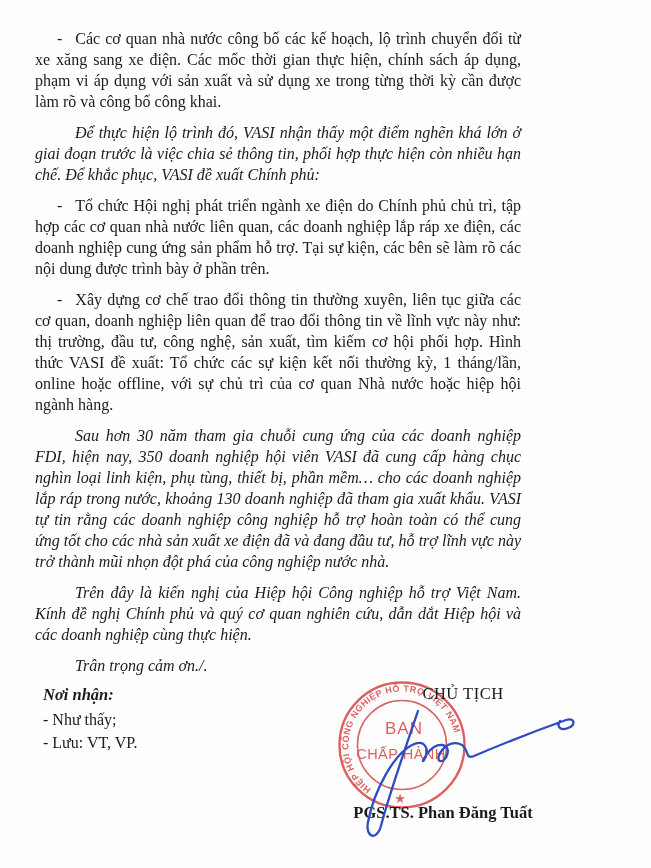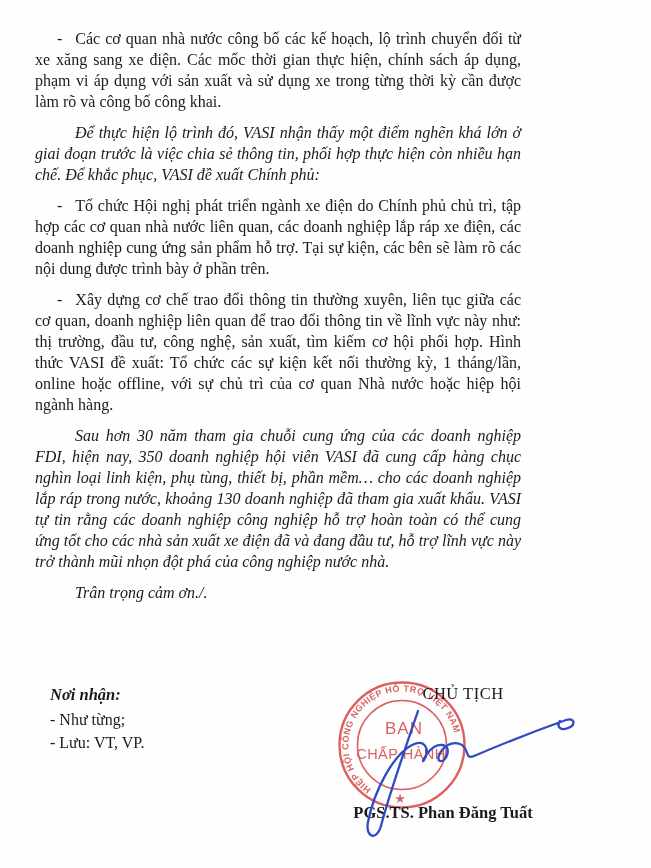--- a/index.html
+++ b/index.html
@@ -29,21 +29,21 @@
     line-height: 21px;
     text-align: justify;
     text-justify: inter-word;
   }
   .para.bullet { text-indent: 22px; }
   .para.plain  { text-indent: 40px; font-style: italic; }
   .marker { padding-right: 13px; }
   
   .recipients {
     position: absolute;
-    left: 50px; top: 683px;
+    left: 43px; top: 683px;
     font-size: 16px;
     line-height: 23px;
   }
   .recipients .heading {
     font-weight: bold;
     font-style: italic;
     font-size: 16.5px;
     margin-bottom: 2px;
   }
   
@@ -96,26 +96,27 @@
 <body>
 
 <div class="page">
 
   <div class="doc-body">
     <p class="para bullet"><span class="marker">-</span><span>Các cơ quan nhà nước công bố các kế hoạch, lộ trình chuyển đổi từ xe xăng sang xe điện. Các mốc thời gian thực hiện, chính sách áp dụng, phạm vi áp dụng với sản xuất và sử dụng xe trong từng thời kỳ cần được làm rõ và công bố công khai.</span></p>
     <p class="para plain"><span>Để thực hiện lộ trình đó, VASI nhận thấy một điểm nghẽn khá lớn ở giai đoạn trước là việc chia sẻ thông tin, phối hợp thực hiện còn nhiều hạn chế. Để khắc phục, VASI đề xuất Chính phủ:</span></p>
     <p class="para bullet"><span class="marker">-</span><span>Tổ chức Hội nghị phát triển ngành xe điện do Chính phủ chủ trì, tập hợp các cơ quan nhà nước liên quan, các doanh nghiệp lắp ráp xe điện, các doanh nghiệp cung ứng sản phẩm hỗ trợ. Tại sự kiện, các bên sẽ làm rõ các nội dung được trình bày ở phần trên.</span></p>
     <p class="para bullet"><span class="marker">-</span><span>Xây dựng cơ chế trao đổi thông tin thường xuyên, liên tục giữa các cơ quan, doanh nghiệp liên quan để trao đổi thông tin về lĩnh vực này như: thị trường, đầu tư, công nghệ, sản xuất, tìm kiếm cơ hội phối hợp. Hình thức VASI đề xuất: Tổ chức các sự kiện kết nối thường kỳ, 1 tháng/lần, online hoặc offline, với sự chủ trì của cơ quan Nhà nước hoặc hiệp hội ngành hàng.</span></p>
     <p class="para plain"><span>Sau hơn 30 năm tham gia chuỗi cung ứng của các doanh nghiệp FDI, hiện nay, 350 doanh nghiệp hội viên VASI đã cung cấp hàng chục nghìn loại linh kiện, phụ tùng, thiết bị, phần mềm… cho các doanh nghiệp lắp ráp trong nước, khoảng 130 doanh nghiệp đã tham gia xuất khẩu. VASI tự tin rằng các doanh nghiệp công nghiệp hỗ trợ hoàn toàn có thể cung ứng tốt cho các nhà sản xuất xe điện đã và đang đầu tư, hỗ trợ lĩnh vực này trở thành mũi nhọn đột phá của công nghiệp nước nhà.</span></p>
+    <p class="para plain"><span>Trên đây là kiến nghị của Hiệp hội Công nghiệp hỗ trợ Việt Nam. Kính đề nghị Chính phủ và quý cơ quan nghiên cứu, dẫn dắt Hiệp hội và các doanh nghiệp cùng thực hiện.</span></p>
     <p class="para plain"><span>Trân trọng cảm ơn./.</span></p>
   </div>
 
   <div class="recipients">
     <div class="heading">Nơi nhận:</div>
-    <div>- Như từng;</div>
+    <div>- Như thấy;</div>
     <div>- Lưu: VT, VP.</div>
   </div>
 
   <div class="sig-title">CHỦ TỊCH</div>
 
   <svg class="stamp" viewBox="0 0 132 132" aria-hidden="true">
     <defs>
       <path id="rimPath" d="M 35.3 109.8 A 53.5 53.5 0 1 1 96.7 109.8"></path>
     </defs>
     <circle cx="66" cy="66" r="62.5" fill="none" stroke-width="2.4" stroke="#d85050"></circle>

